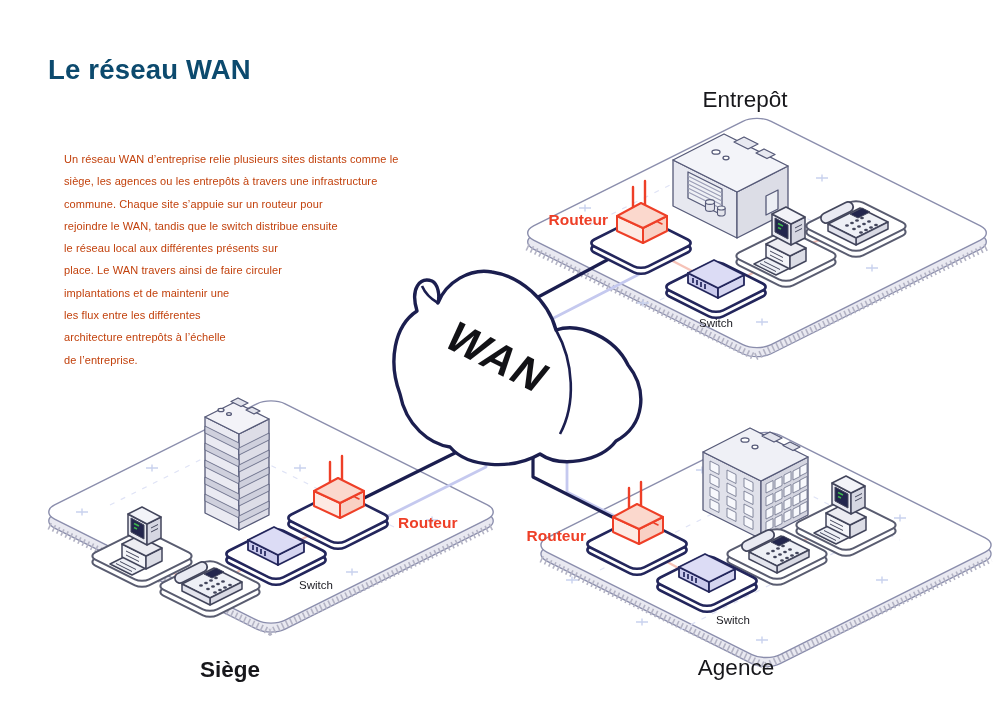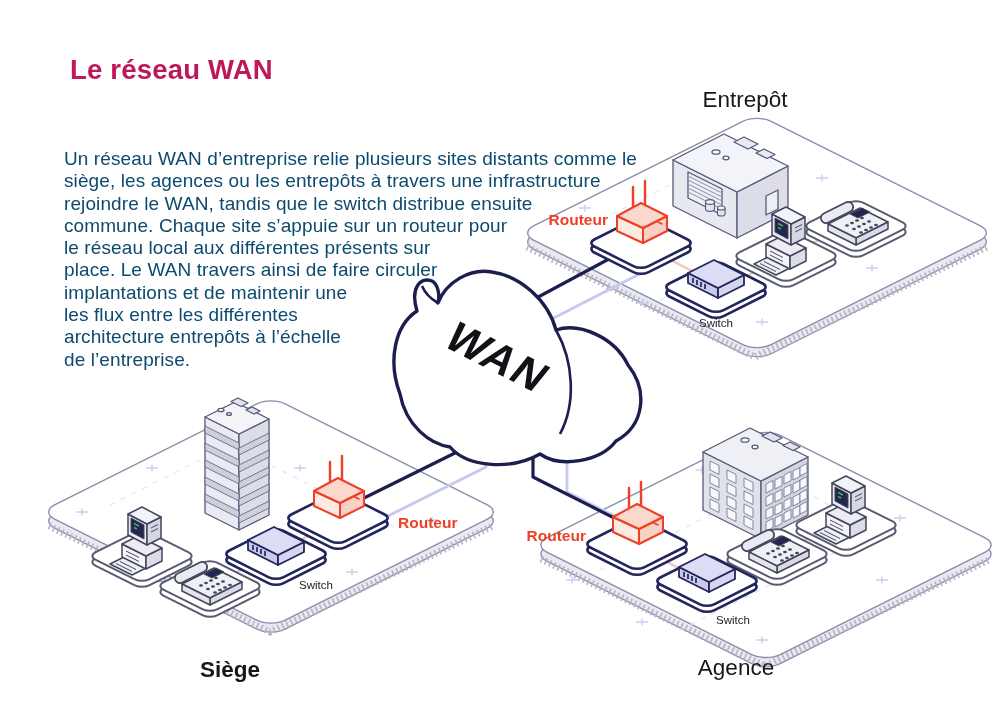--- a/index.html
+++ b/index.html
@@ -1,22 +1,22 @@
 <!DOCTYPE html>
 <html><head>
 <meta charset="utf-8">
 <style>
   html,body{margin:0;padding:0;background:#ffffff;}
   .stage{position:relative;width:1000px;height:725px;background:#ffffff;overflow:hidden;
          font-family:"Liberation Sans",sans-serif;}
   .stage svg{position:absolute;left:0;top:0;}
-  .title{position:absolute;left:70px;top:53px;font-size:27.5px;line-height:34px;
-         font-weight:700;color:#be185d;letter-spacing:.2px;}
-  .intro{position:absolute;left:64px;top:148px;font-size:19px;line-height:22.3px;
-         color:#0c4a6e;letter-spacing:.1px;}
+  .title{position:absolute;left:48px;top:53px;font-size:27.5px;line-height:34px;
+         font-weight:700;color:#0c4a6e;letter-spacing:.2px;}
+  .intro{position:absolute;left:64px;top:148px;font-size:11px;line-height:22.3px;
+         color:#c2410c;letter-spacing:.1px;}
   .intro div{white-space:nowrap;}
   svg text{font-family:"Liberation Sans",sans-serif;}
   .sitename{font-size:22.5px;font-weight:500;fill:#17171b;}
   .sitename.bold{font-weight:700;}
   .routerlbl{font-size:15.5px;font-weight:700;}
   .switchlbl{font-size:11.5px;fill:#1c1c22;}
   .wanlbl{font-size:43px;font-weight:700;fill:#121216;letter-spacing:2px;}
 </style>
 </head>
 <body>
@@ -403,22 +403,22 @@
   <text class="switchlbl" x="316" y="589" text-anchor="middle">Switch</text>
   <text class="switchlbl" x="733" y="624" text-anchor="middle">Switch</text>
 </svg>
 
 <div class="title">
   <div>Le réseau WAN</div>
 </div>
 <div class="intro">
   <div>Un réseau WAN d’entreprise relie plusieurs sites distants comme le</div>
   <div>siège, les agences ou les entrepôts à travers une infrastructure</div>
+  <div>commune. Chaque site s’appuie sur un routeur pour</div>
   <div>rejoindre le WAN, tandis que le switch distribue ensuite</div>
-  <div>commune. Chaque site s’appuie sur un routeur pour</div>
   <div>le réseau local aux différentes présents sur</div>
   <div>place. Le WAN travers ainsi de faire circuler</div>
   <div>implantations et de maintenir une</div>
   <div>les flux entre les différentes</div>
   <div>architecture entrepôts à l’échelle</div>
   <div>de l’entreprise.</div>
 </div>
 </div>
 
 </body></html>

